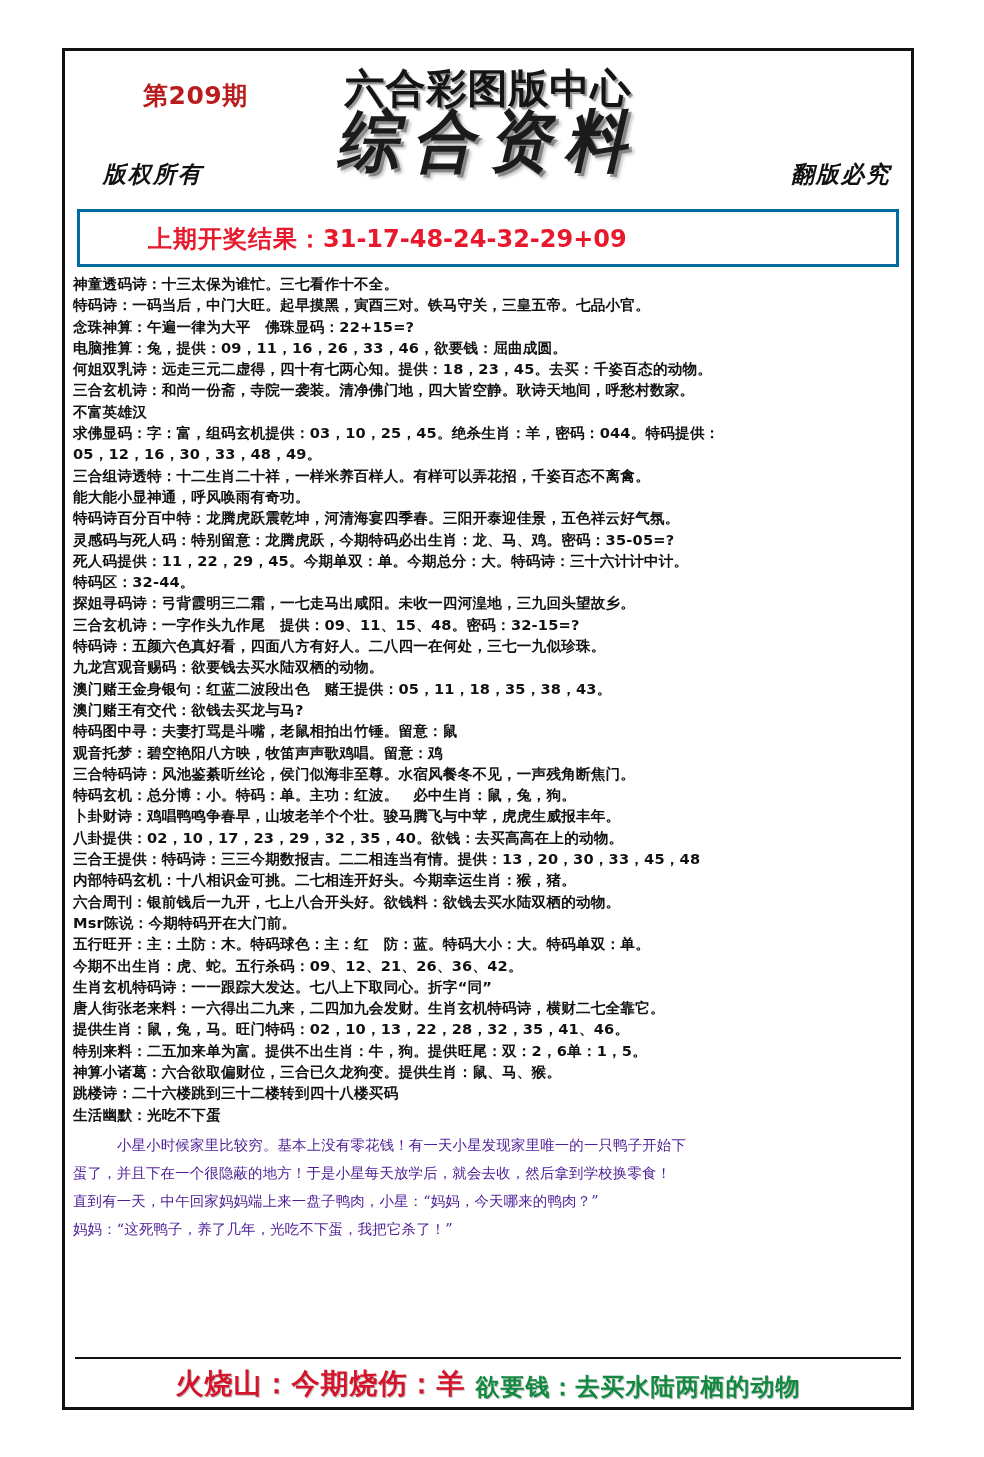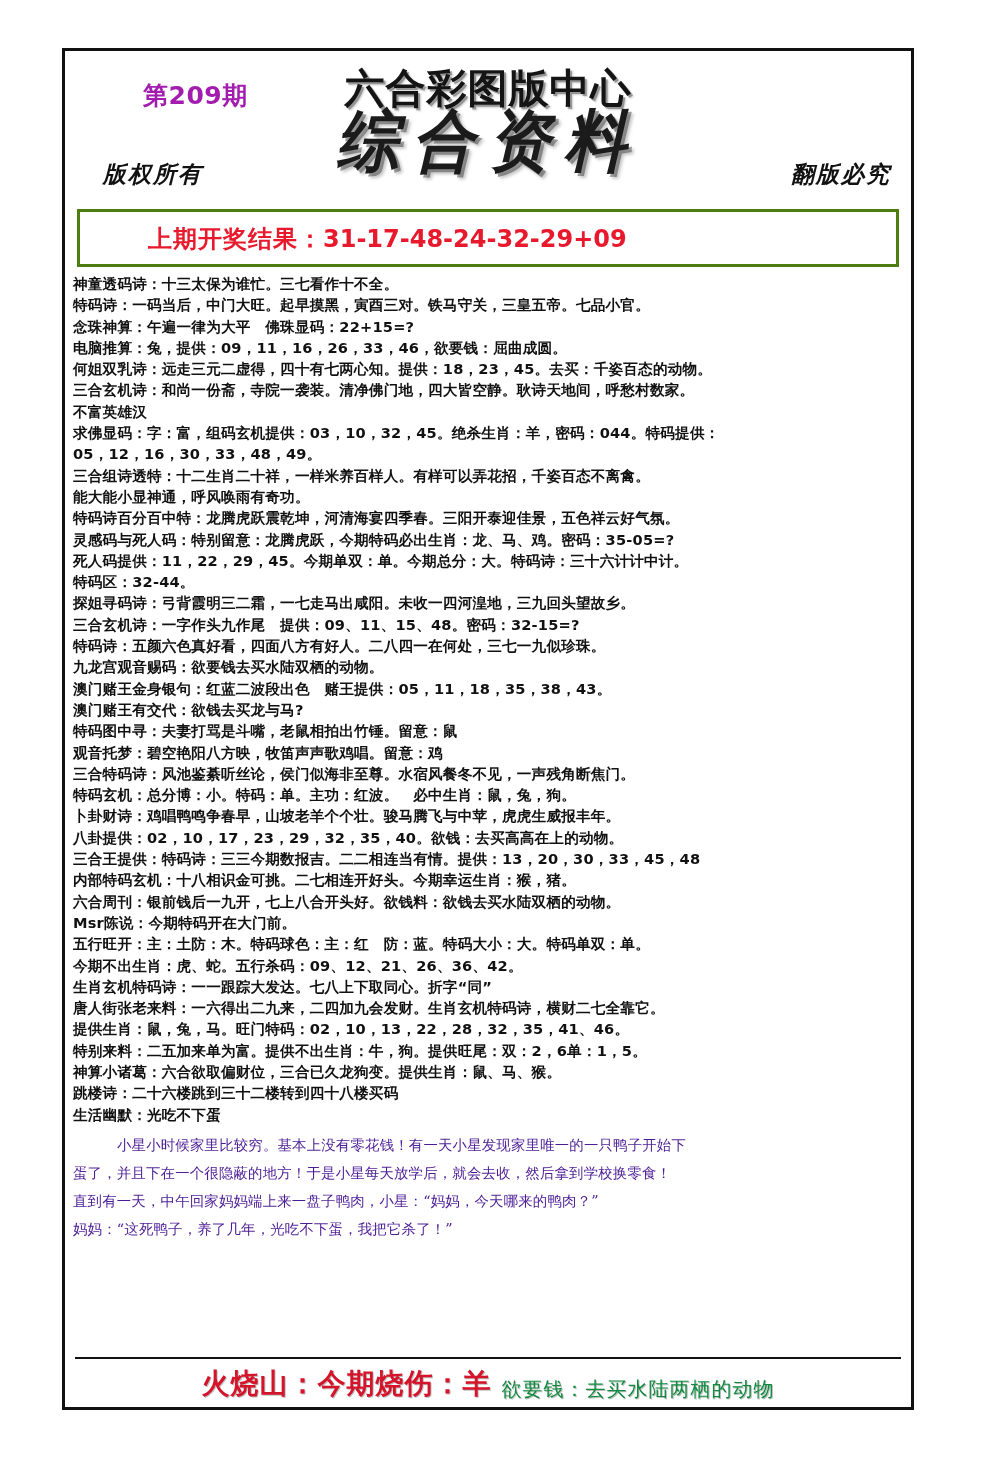--- a/index.html
+++ b/index.html
@@ -33,21 +33,21 @@
     height: 152px;
     width: 100%;
   }
   .issue-no {
     position: absolute;
     left: 78px;
     top: 28px;
     font-family: "DejaVu Sans", sans-serif;
     font-size: 25px;
     font-weight: 700;
-    color: #a21caf;
+    color: #b91c1c;
     letter-spacing: 0.5px;
   }
   .copyright-left {
     position: absolute;
     left: 38px;
     top: 108px;
     font-family: "DejaVu Serif", serif;
     font-size: 23px;
     font-weight: 700;
     font-style: italic;
@@ -93,21 +93,21 @@
     transform: scaleY(1.08);
   }
 
   
   #result-bar {
     position: absolute;
     left: 12px;
     top: 158px;
     width: 822px;
     height: 58px;
-    border: 3px solid #4d7c0f;
+    border: 3px solid #0369a1;
     box-sizing: border-box;
     background: #fff;
   }
   #result-bar .inner {
     padding: 11px 0 0 68px;
     font-family: "DejaVu Sans", sans-serif;
     font-size: 24px;
     font-weight: 700;
     color: #e8192c;
     white-space: nowrap;
@@ -165,22 +165,22 @@
   .foot-red {
     font-family: "DejaVu Serif", serif;
     font-size: 28px;
     font-weight: 700;
     color: #d4142a;
     letter-spacing: 1px;
     text-shadow: 1px 1px 0 rgba(0,0,0,0.25);
   }
   .foot-green {
     font-family: "DejaVu Serif", serif;
-    font-size: 20px;
-    font-weight: 400;
+    font-size: 24px;
+    font-weight: 700;
     color: #118a3f;
     letter-spacing: 1px;
     margin-left: 10px;
     text-shadow: 1px 1px 0 rgba(0,0,0,0.25);
     margin-top: 29px;
   }
 </style>
 </head>
 <body>
 
@@ -199,21 +199,21 @@
   </div>
 
   <div id="body-block">
     <div class="line">神童透码诗：十三太保为谁忙。三七看作十不全。</div>
     <div class="line">特码诗：一码当后，中门大旺。起早摸黑，寅酉三对。铁马守关，三皇五帝。七品小官。</div>
     <div class="line">念珠神算：午遍一律为大平　佛珠显码：22+15=?</div>
     <div class="line">电脑推算：兔，提供：09，11，16，26，33，46，欲要钱：屈曲成圆。</div>
     <div class="line">何姐双乳诗：远走三元二虚得，四十有七两心知。提供：18，23，45。去买：千姿百态的动物。</div>
     <div class="line">三合玄机诗：和尚一份斋，寺院一袭装。清净佛门地，四大皆空静。耿诗天地间，呼愁村数家。</div>
     <div class="line">不富英雄汉</div>
-    <div class="line">求佛显码：字：富，组码玄机提供：03，10，32，45。绝杀生肖：羊，密码：044。特码提供：</div>
+    <div class="line">求佛显码：字：富，组码玄机提供：03，10，25，45。绝杀生肖：羊，密码：044。特码提供：</div>
     <div class="line">05，12，16，30，33，48，49。</div>
     <div class="line">三合组诗透特：十二生肖二十祥，一样米养百样人。有样可以弄花招，千姿百态不离禽。</div>
     <div class="line">能大能小显神通，呼风唤雨有奇功。</div>
     <div class="line">特码诗百分百中特：龙腾虎跃震乾坤，河清海宴四季春。三阳开泰迎佳景，五色祥云好气氛。</div>
     <div class="line">灵感码与死人码：特别留意：龙腾虎跃，今期特码必出生肖：龙、马、鸡。密码：35-05=?</div>
     <div class="line">死人码提供：11，22，29，45。今期单双：单。今期总分：大。特码诗：三十六计计中计。</div>
     <div class="line">特码区：32-44。</div>
     <div class="line">探姐寻码诗：弓背霞明三二霜，一七走马出咸阳。未收一四河湟地，三九回头望故乡。</div>
     <div class="line">三合玄机诗：一字作头九作尾　提供：09、11、15、48。密码：32-15=?</div>
     <div class="line">特码诗：五颜六色真好看，四面八方有好人。二八四一在何处，三七一九似珍珠。</div>

